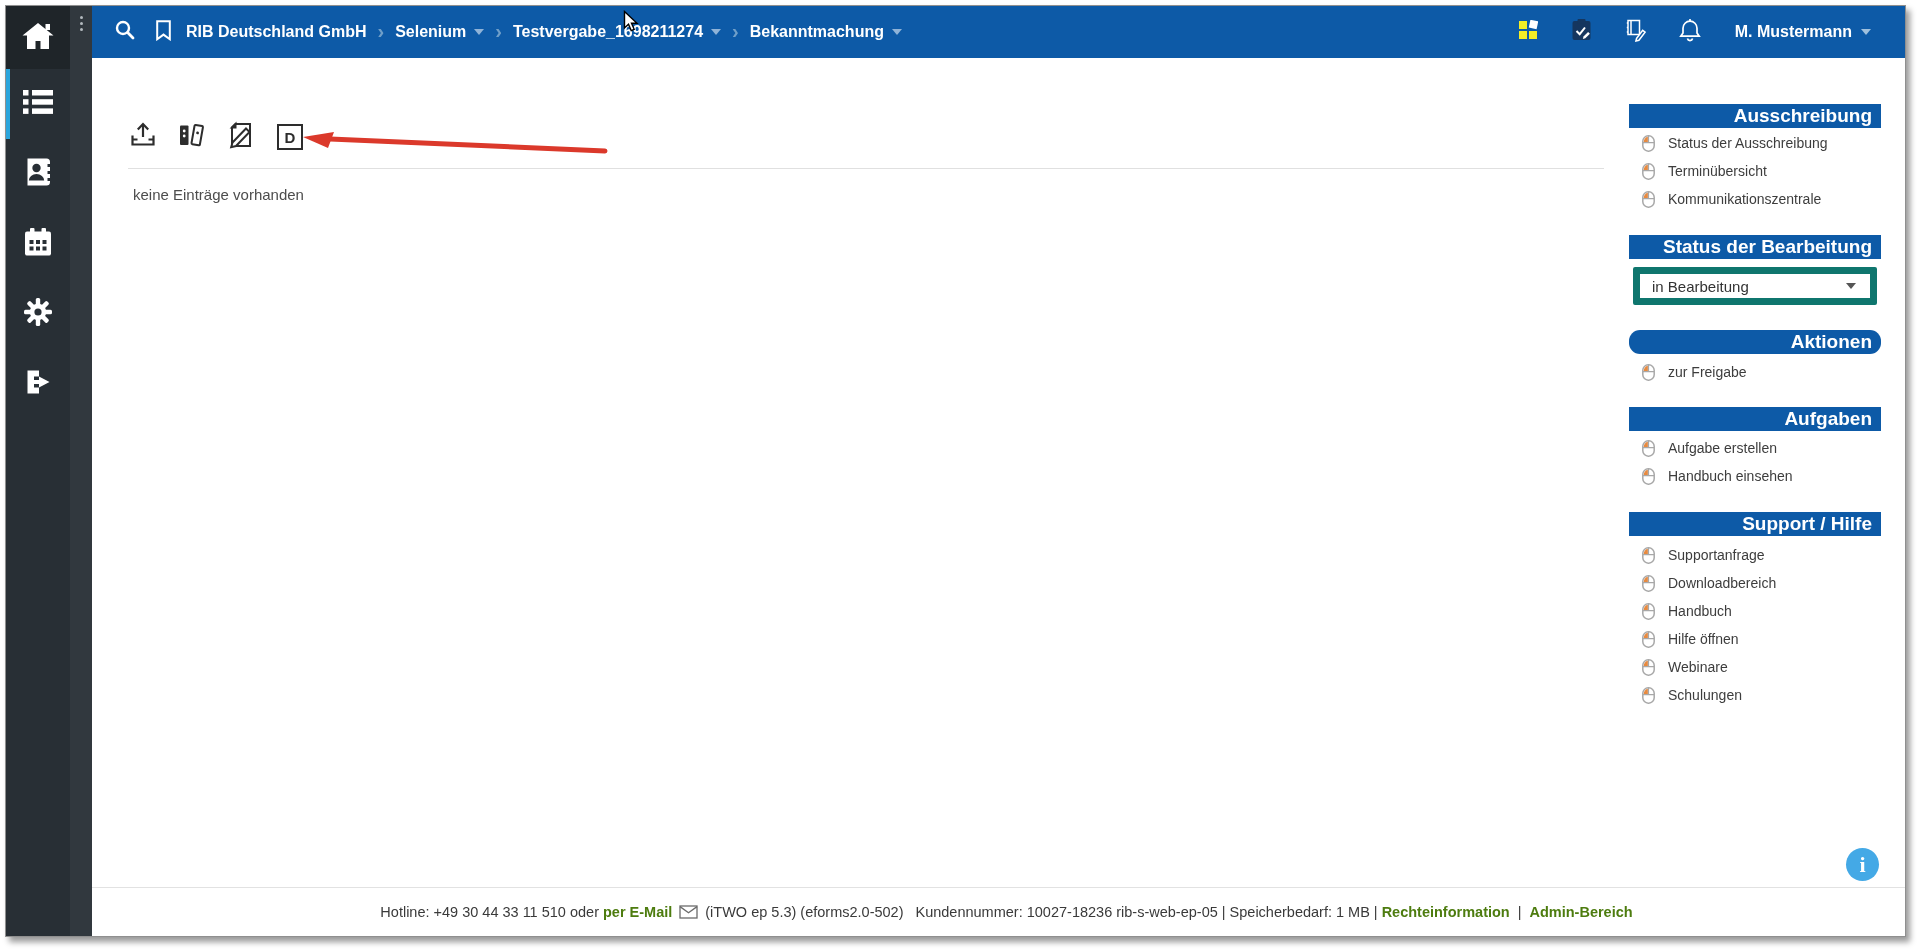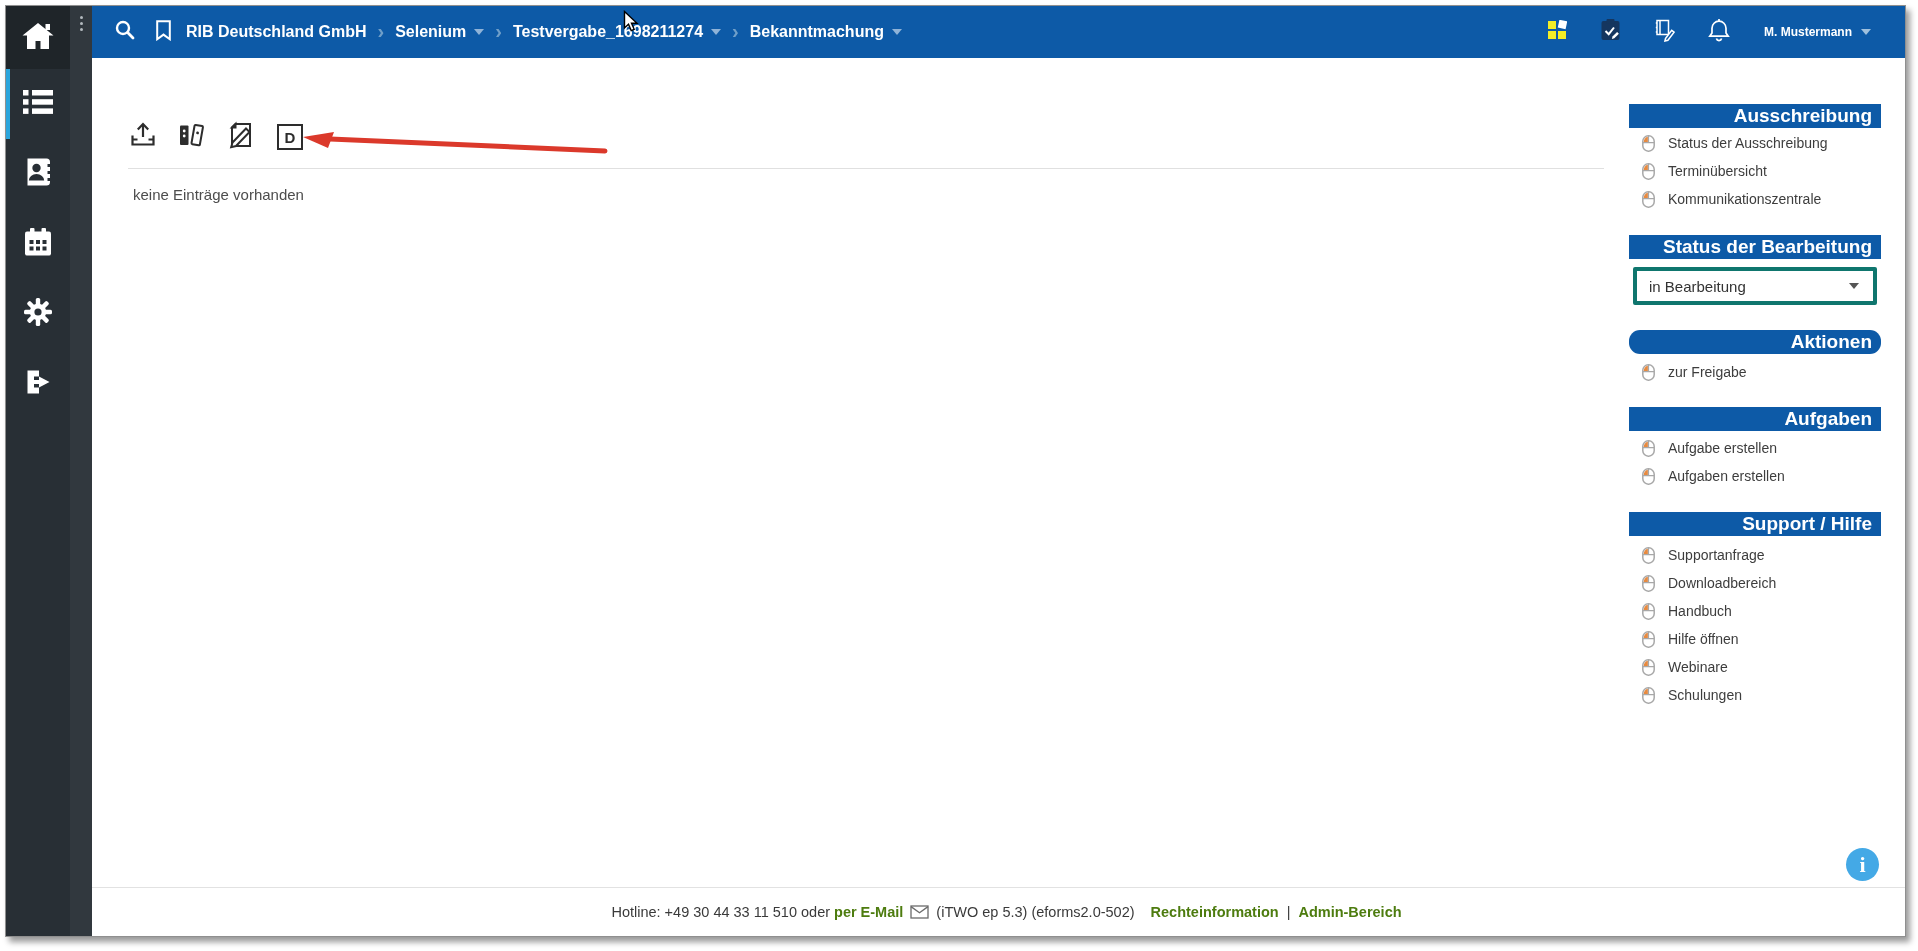--- a/index.html
+++ b/index.html
@@ -14,21 +14,21 @@
   .tb-left{display:flex;align-items:center;padding-left:18px;flex:1;min-width:0;}
   .tb-iconbtn{display:flex;align-items:center;justify-content:center;width:30px;height:30px;
     margin-right:8px;cursor:pointer;flex:0 0 auto;}
   .crumb{display:flex;align-items:center;font-size:16px;font-weight:bold;color:#fff;
     white-space:nowrap;cursor:pointer;}
   .crumb-sep{color:#6f9fc9;font-size:20px;font-weight:bold;margin:0 11px;line-height:1;
     position:relative;top:-1px;}
   .caret{width:0;height:0;border-left:5px solid transparent;border-right:5px solid transparent;
     border-top:6px solid #8fb3d8;display:inline-block;margin-left:8px;}
   .tb-right{display:flex;align-items:center;gap:16px;margin-right:34px;flex:0 0 auto;}
-  .tb-user{display:flex;align-items:center;font-size:12px;font-weight:bold;cursor:pointer;
+  .tb-user{display:flex;align-items:center;font-size:16px;font-weight:bold;cursor:pointer;
     margin-left:6px;white-space:nowrap;}
   .tb-user .caret{border-top-color:#9fc0dd;margin-left:9px;}
 
   
   .sidebar{position:absolute;left:0;top:0;bottom:0;width:86px;background:#31383e;}
   .sb-col{position:absolute;left:0;top:0;bottom:0;width:64px;background:#282f35;}
   .sb-home{height:63px;background:#1f2529;display:flex;align-items:center;justify-content:center;cursor:pointer;}
   .sb-item{position:relative;height:70px;display:flex;align-items:center;justify-content:center;cursor:pointer;}
   .sb-item.active::before{content:"";position:absolute;left:0;top:0;bottom:0;width:4px;background:#2aa5dc;}
   .sb-dots{position:absolute;left:64px;top:10px;width:22px;display:flex;flex-direction:column;
@@ -49,21 +49,21 @@
   
   .right-panel{position:absolute;left:1623px;top:98px;width:252px;}
   .rp-header{height:24px;line-height:24px;background:#0d5aa7;color:#fff;font-size:19px;
     font-weight:bold;text-align:right;padding-right:9px;box-sizing:border-box;}
   .mt22{margin-top:22px;} .mt25{margin-top:25px;border-radius:11px;} .mt21{margin-top:21px;}
   .rp-items{padding:0;} .rp-items.m1{margin-top:1px;} .rp-items.m3{margin-top:3px;}
   .rp-items.m4{margin-top:4px;} .rp-items.m5{margin-top:5px;}
   .rp-item{height:28px;display:flex;align-items:center;padding-left:13px;cursor:pointer;}
   .rp-item svg{flex:0 0 auto;}
   .rp-label{margin-left:13px;font-size:14px;color:#3d3d3d;white-space:nowrap;}
-  .rp-select{margin:8px 4px 0 4px;height:38px;border:4px solid #0f766e;border-radius:2px;
+  .rp-select{margin:8px 4px 0 4px;height:38px;border:7px solid #0f766e;border-radius:2px;
     background:#fff;display:flex;align-items:center;cursor:pointer;box-sizing:border-box;}
   .rp-select-value{flex:1;padding-left:12px;font-size:15px;color:#333;}
   .rp-select .caret{border-top-color:#555;margin:0 14px 0 0;}
 
   
   .footer{position:absolute;left:86px;right:0;bottom:0;height:48px;background:#fff;
     border-top:1px solid #e2e2e2;display:flex;align-items:center;justify-content:center;
     white-space:nowrap;font-size:14.5px;color:#3a3a3a;padding-left:16px;}
   .footer .b{font-weight:bold;color:#4d7c0f;}
   .footer .lnk{cursor:pointer;}
@@ -351,21 +351,21 @@
               <path d="M1 7.6 h11 M6.5 1 v6.6" stroke="#a8a8a8" stroke-width="1.2" fill="none"></path>
             </svg>
         <span class="rp-label">Aufgabe erstellen</span>
       </div>
       <div class="rp-item">
         <svg width="13" height="17" viewBox="0 0 13 17">
               <rect x="0.8" y="0.8" width="11.4" height="15.4" rx="5.5" fill="#fff" stroke="#a8a8a8" stroke-width="1.5"></rect>
               <path d="M5.9 1.8 C3.4 2.2 1.9 4.2 1.7 6.9 L5.9 6.9 Z" fill="#e88a3f"></path>
               <path d="M1 7.6 h11 M6.5 1 v6.6" stroke="#a8a8a8" stroke-width="1.2" fill="none"></path>
             </svg>
-        <span class="rp-label">Aufgaben erstellen</span>
+        <span class="rp-label">Handbuch einsehen</span>
       </div>
     </div>
 
     <div class="rp-header mt22">Support / Hilfe</div>
     <div class="rp-items m5">
       <div class="rp-item">
         <svg width="13" height="17" viewBox="0 0 13 17">
               <rect x="0.8" y="0.8" width="11.4" height="15.4" rx="5.5" fill="#fff" stroke="#a8a8a8" stroke-width="1.5"></rect>
               <path d="M5.9 1.8 C3.4 2.2 1.9 4.2 1.7 6.9 L5.9 6.9 Z" fill="#e88a3f"></path>
               <path d="M1 7.6 h11 M6.5 1 v6.6" stroke="#a8a8a8" stroke-width="1.2" fill="none"></path>
@@ -424,20 +424,21 @@
     <span class="f-sp"></span>
     <span class="b lnk">per E-Mail</span>
     <span class="envelope">
       <svg width="19" height="14" viewBox="0 0 19 14" fill="none" stroke="#6b6b6b" stroke-width="1.3">
             <rect x="1" y="1" width="17" height="12"></rect>
             <path d="M1 1.6 l8.5 6.2 8.5-6.2"></path>
           </svg>
     </span>
     <span>(iTWO ep 5.3) (eforms2.0-502)</span>
     <span class="f-gap"></span>
+    <span>Kundennummer: 10027-18236 rib-s-web-ep-05 | Speicherbedarf: 1 MB |</span>
     <span class="f-sp"></span>
     <span class="b lnk">Rechteinformation</span>
     <span class="f-sp"></span>
         <span class="f-sp"></span>
     <span>|</span>
     <span class="f-sp"></span>
         <span class="f-sp"></span>
     <span class="b lnk">Admin-Bereich</span>
   </div>
 

